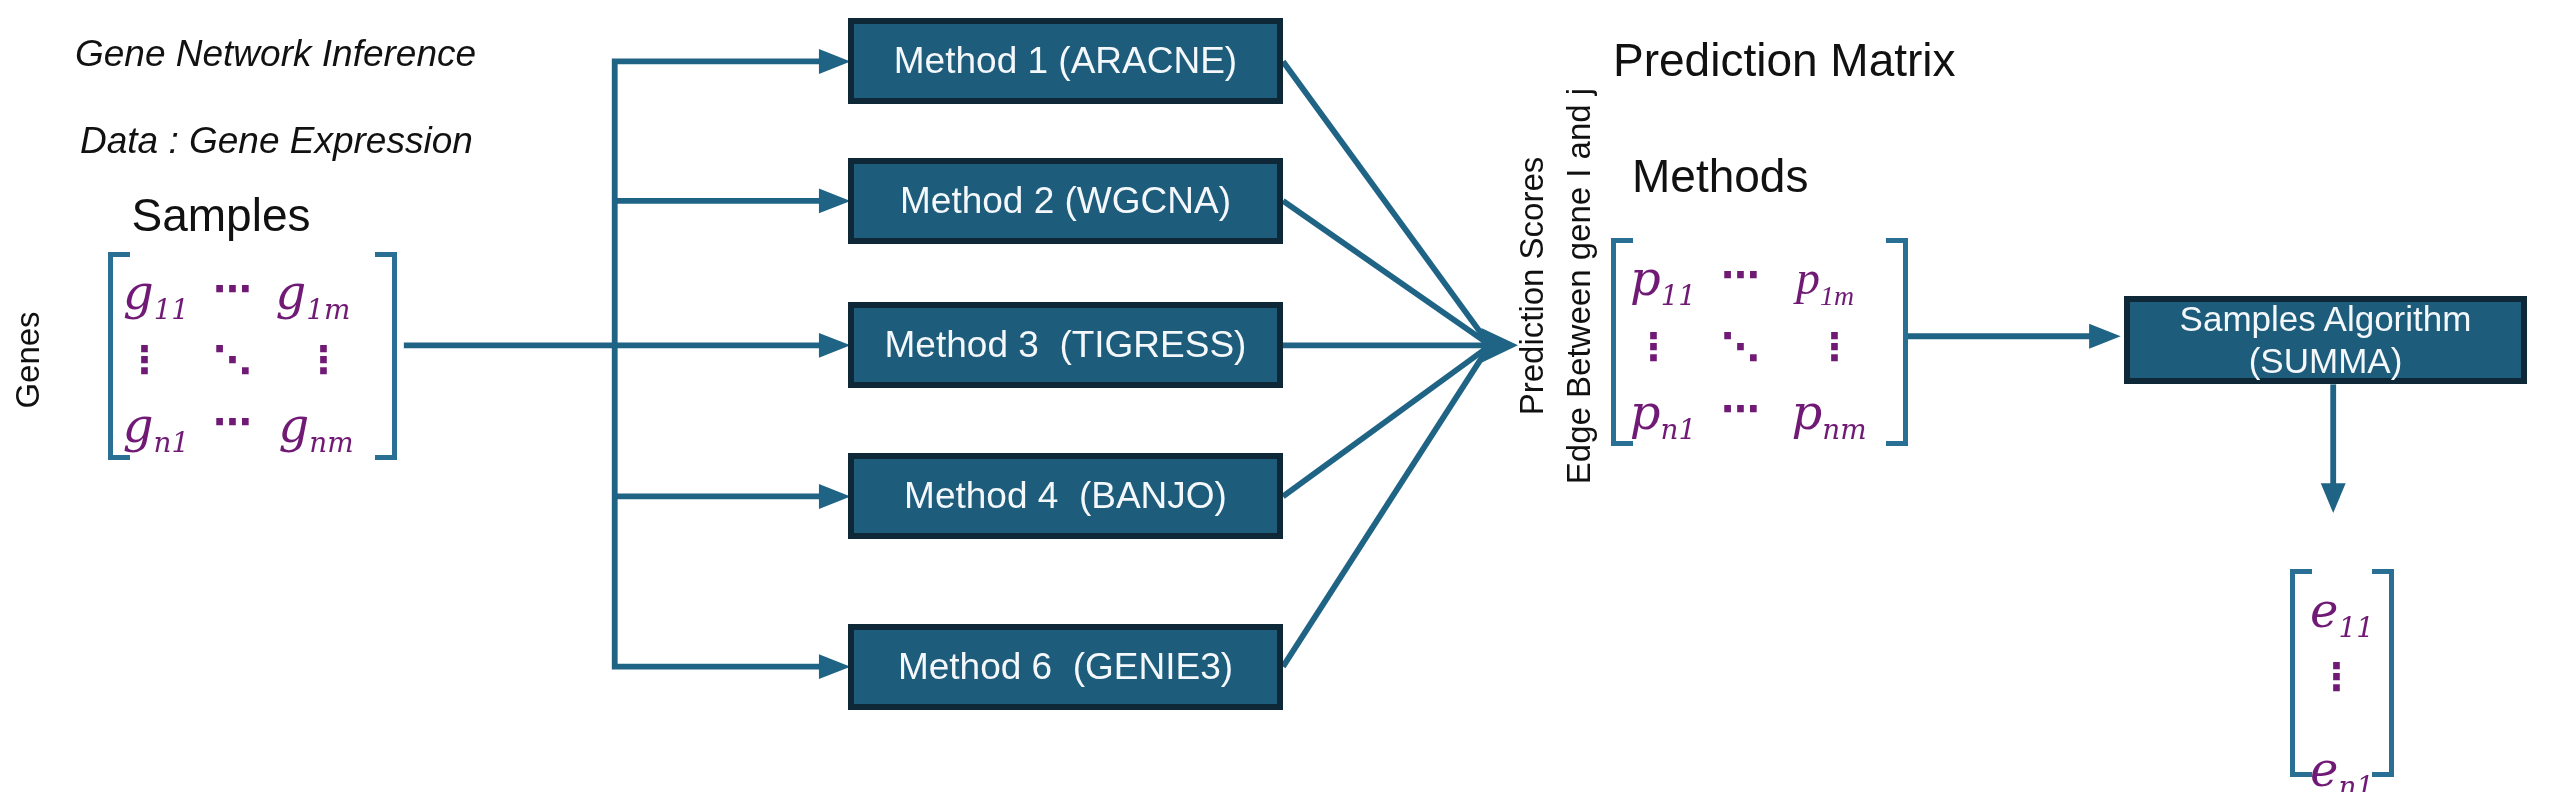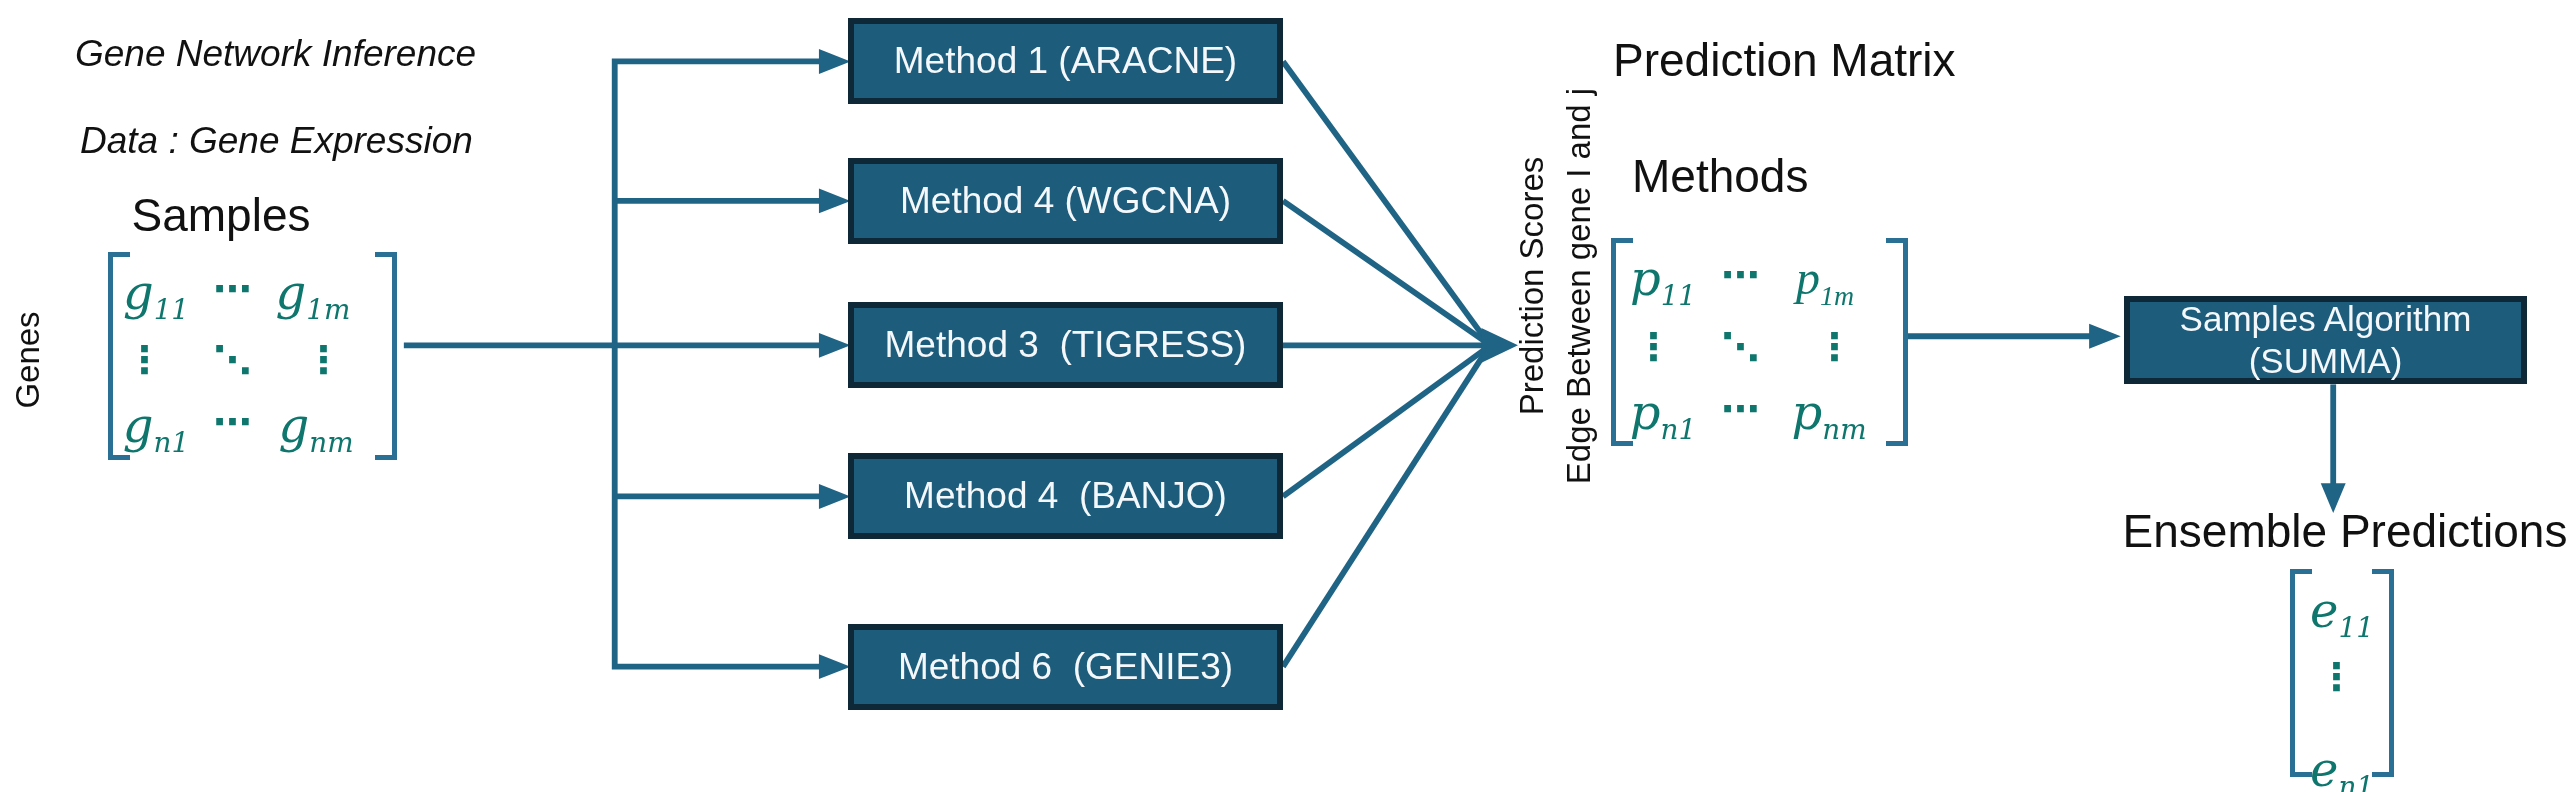--- a/index.html
+++ b/index.html
@@ -42,21 +42,21 @@
   .bracket { position: absolute; width: 21.6px; box-sizing: border-box; }
   .bracket.left  { border-left: 5.8px solid var(--bracket); border-top: 5.8px solid var(--bracket); border-bottom: 5.8px solid var(--bracket); }
   .bracket.right { border-right: 5.8px solid var(--bracket); border-top: 5.8px solid var(--bracket); border-bottom: 5.8px solid var(--bracket); }
 
   .mcell {
     position: absolute;
     transform: translate(-50%, -50%);
     font-family: "DejaVu Serif", serif;
     font-style: italic;
     font-size: 48px;
-    color: #0f766e;
+    color: #701a75;
     white-space: nowrap;
   }
   .mcell sub { font-size: 0.58em; font-style: italic; }
   .dots {
     font-family: "DejaVu Sans", sans-serif;
     font-style: normal;
     font-weight: 700;
     font-size: 38px;
     letter-spacing: 1.7px;
   }
@@ -143,21 +143,21 @@
     <div class="mcell" style="left:313px; top:295px;"><span>g</span><sub>1m</sub></div>
     <div class="mcell dots" style="left:145px; top:360px;">⋮</div>
     <div class="mcell dots" style="left:233px; top:360px;">⋱</div>
     <div class="mcell dots" style="left:324px; top:360px;">⋮</div>
     <div class="mcell" style="left:156px; top:428px;"><span>g</span><sub>n1</sub></div>
     <div class="mcell dots" style="left:233px; top:422px;">⋯</div>
     <div class="mcell" style="left:316px; top:428px;"><span>g</span><sub>nm</sub></div>
   </div>
 
   <div class="mbox" style="top:18px;"><span>Method 1 (ARACNE)</span></div>
-  <div class="mbox" style="top:158px;"><span>Method 4 (WGCNA)</span></div>
+  <div class="mbox" style="top:158px;"><span>Method 2 (WGCNA)</span></div>
   <div class="mbox" style="top:302px;"><span>Method 3  (TIGRESS)</span></div>
   <div class="mbox" style="top:453px;"><span>Method 4  (BANJO)</span></div>
   <div class="mbox" style="top:624px;"><span>Method 6  (GENIE3)</span></div>
 
   <div class="rot" style="left:1555px; top:286px;">
     <div>Prediction Scores</div>
     <div>Edge Between gene I and j</div>
   </div>
 
   <div class="label" style="left:1613px; top:33px;">Prediction Matrix</div>
@@ -175,21 +175,20 @@
     <div class="mcell" style="left:1663px; top:415px;"><span>p</span><sub>n1</sub></div>
     <div class="mcell dots" style="left:1741px; top:409px;">⋯</div>
     <div class="mcell" style="left:1829px; top:415px;"><span>p</span><sub>nm</sub></div>
   </div>
 
   <div class="ebox">
     <div>Samples Algorithm</div>
     <div>(SUMMA)</div>
   </div>
 
-  <div class="label centered" style="left:2345px; top:531px;">Ensemble Predictions</div>
 
   <div>
     <div class="bracket left" style="left:2290px; top:569px; height:208px;"></div>
     <div class="bracket right" style="left:2372px; top:569px; height:208px;"></div>
     <div class="mcell" style="left:2342px; top:613px;"><span>e</span><sub>11</sub></div>
     <div class="mcell dots" style="left:2337px; top:677px;">⋮</div>
     <div class="mcell" style="left:2342px; top:728px;margin-top:44px;"><span>e</span><sub>n1</sub></div>
   </div>
 
 </div>

